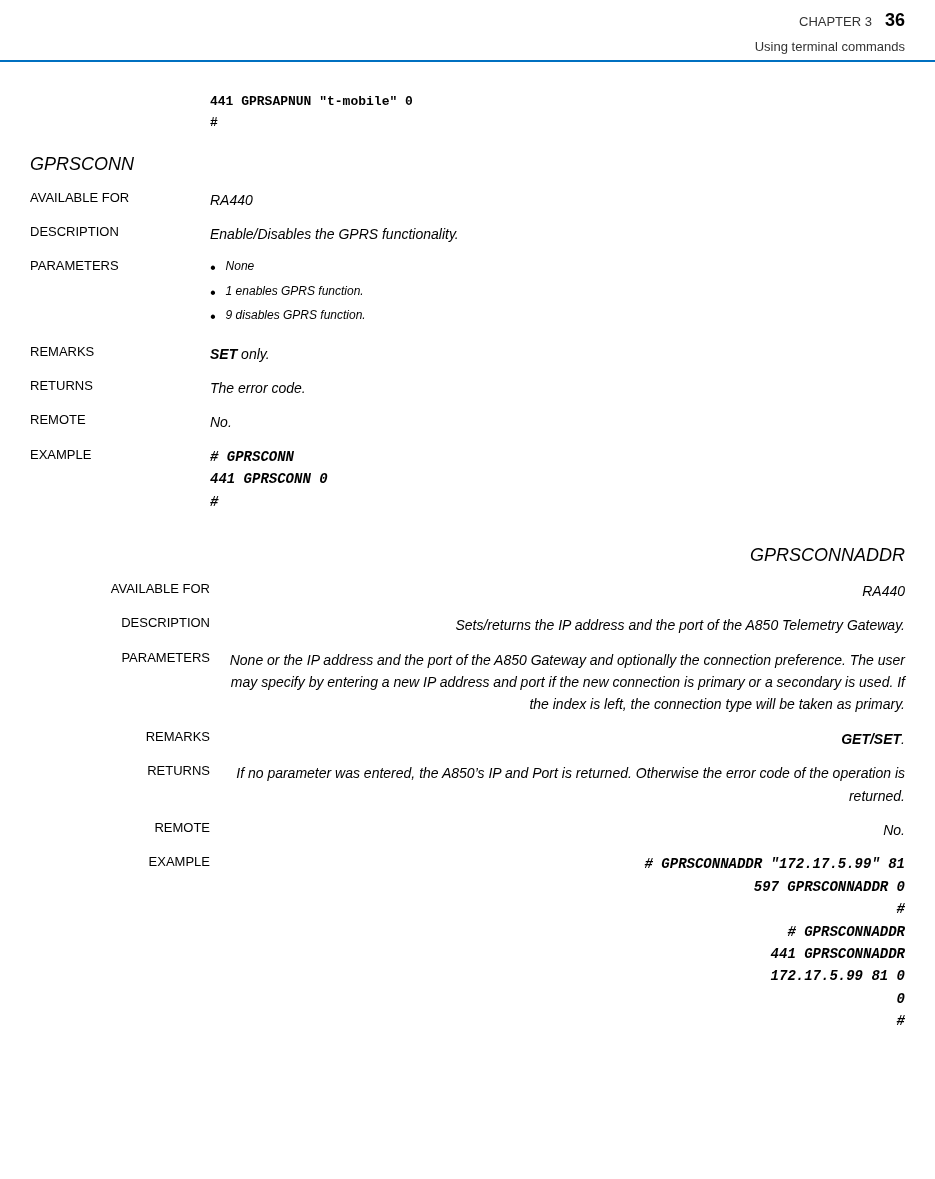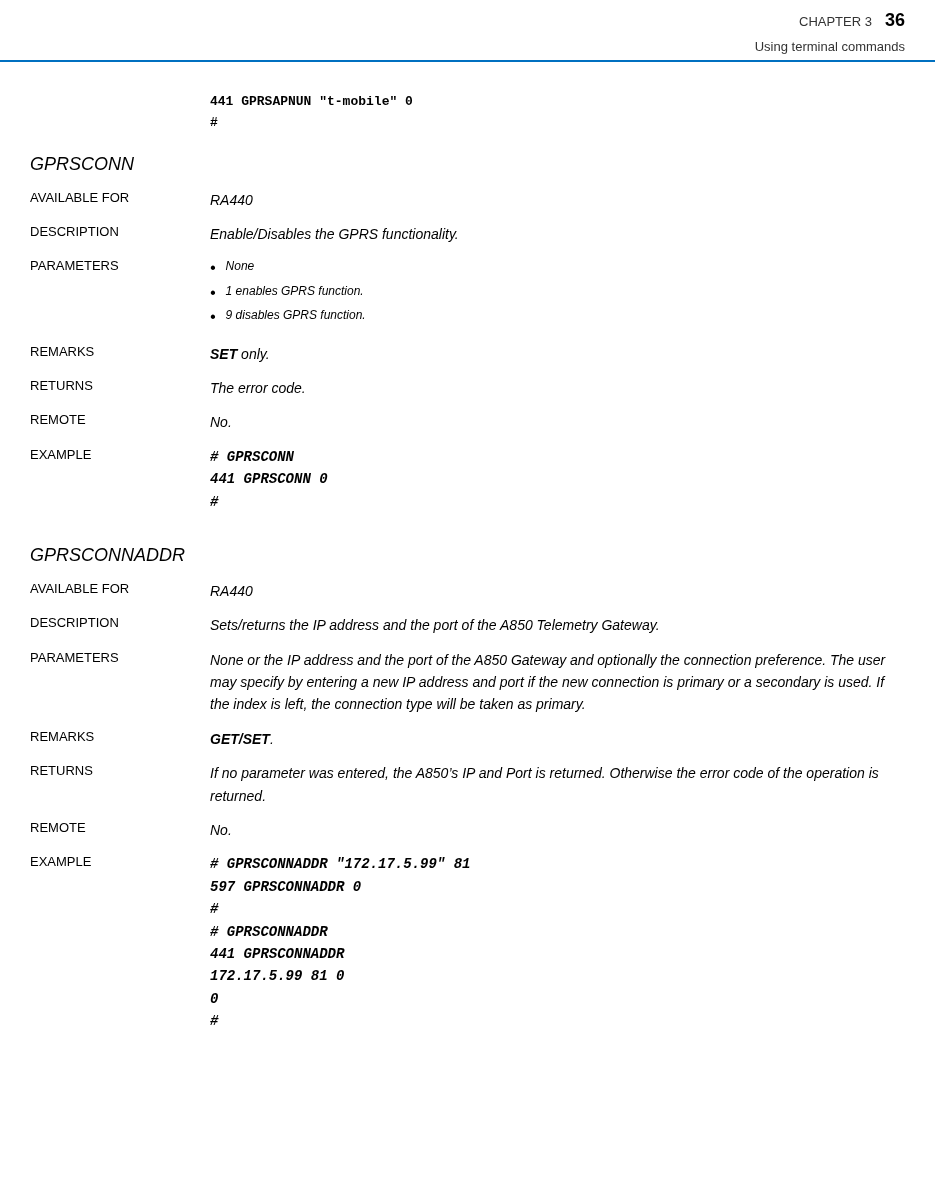--- a/index.html
+++ b/index.html
@@ -196,21 +196,21 @@
       <div class="row">
         <span class="row-label">EXAMPLE</span>
         <span class="row-value code-block" style="margin-left:0;">
           <div># GPRSCONN</div>
           <div>441 GPRSCONN 0</div>
           <div>#</div>
         </span>
       </div>
     </div>
 
-    <div class="section-divider" style="margin-top:0;">
+    <div class="section-divider" style="margin-top:0;text-align:right;">
       <div class="section-heading">GPRSCONNADDR</div>
 
       <div class="row">
         <span class="row-label">AVAILABLE FOR</span>
         <span class="row-value"> RA440</span>
       </div>
 
       <div class="row">
         <span class="row-label">DESCRIPTION</span>
         <span class="row-value">Sets/returns the IP address and the port of the A850 Telemetry Gateway.</span>

